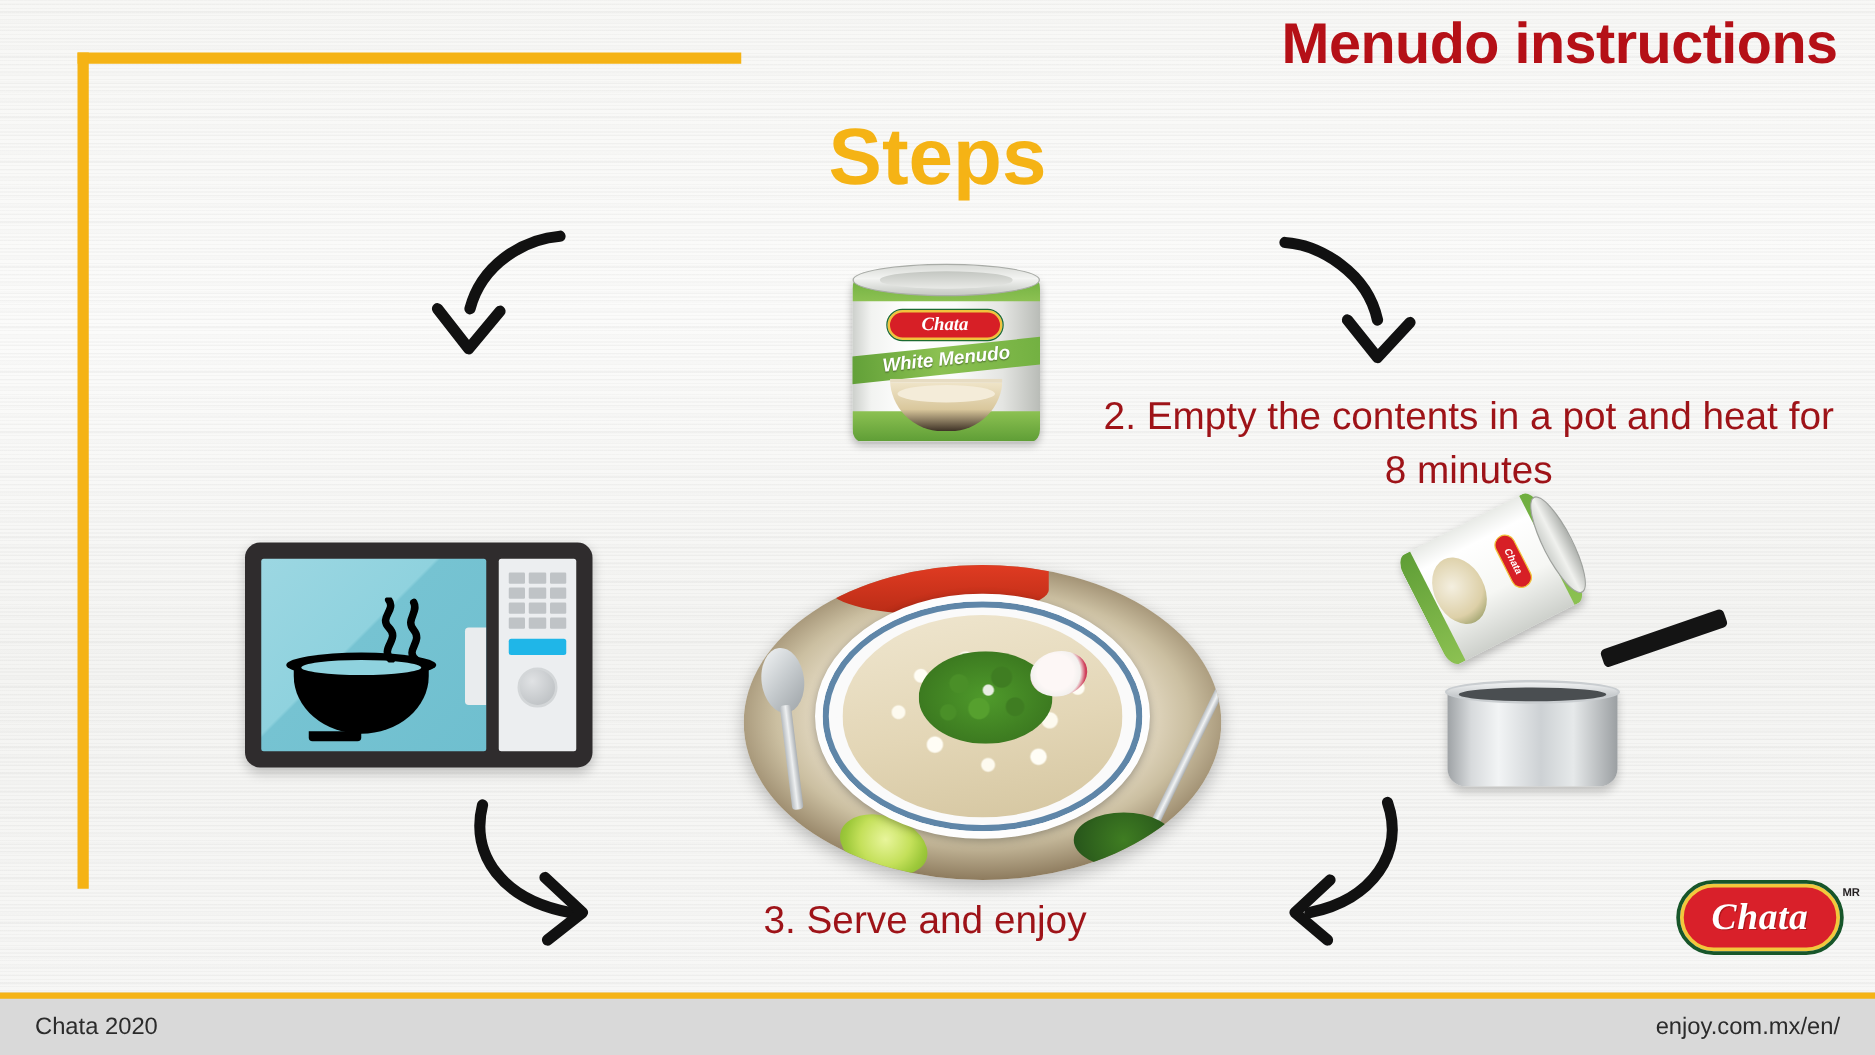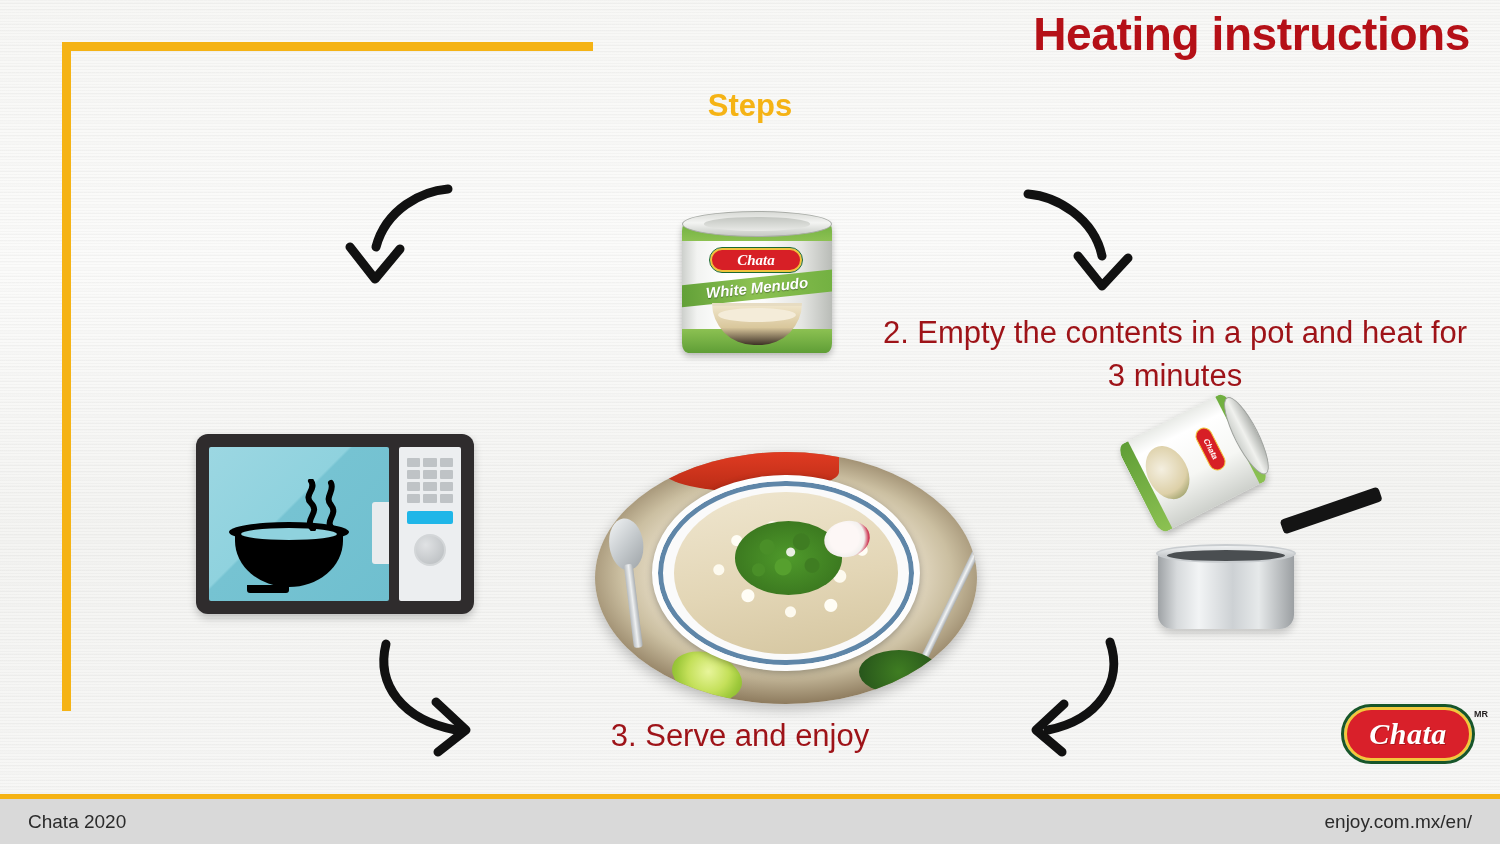--- a/index.html
+++ b/index.html
@@ -52,21 +52,21 @@
     font-size: 46px;
     font-weight: bold;
     color: #b51017;
     letter-spacing: -0.4px;
     white-space: nowrap;
   }
   .title-steps {
     position: absolute;
     left: 0; right: 0; top: 88px;
     text-align: center;
-    font-size: 31px;
+    font-size: 64px;
     font-weight: bold;
     color: #f5b315;
   }
 
   
   .step-text {
     position: absolute;
     color: #9e1318;
     font-size: 31px;
     line-height: 1.38;
@@ -536,21 +536,21 @@
   }
 </style>
 </head>
 <body>
 
 <div class="slide">
 
   <div class="frame-top"></div>
   <div class="frame-left"></div>
 
-  <div class="title-heating">Heating instructions</div>
+  <div class="title-heating">Menudo instructions</div>
   <div class="title-steps">Steps</div>
 
 
   <div class="can-wrap">
     <div class="can-body">
       <div class="can-green-top"></div>
       <div class="can-green-bottom"></div>
       <div class="can-sash"></div>
       <div class="can-logo">Chata</div>
       <div class="can-name">White Menudo</div>
@@ -581,21 +581,21 @@
   </div>
 
   <div class="arrow arrow-br">
     <svg width="140" height="130" viewBox="0 0 140 130">
       <path d="M110 22 C 124 62, 98 100, 48 110" stroke="#111" stroke-width="9" fill="none" stroke-linecap="round"></path>
       <path d="M64 84 L 36 110 L 62 132" stroke="#111" stroke-width="9" fill="none" stroke-linecap="round" stroke-linejoin="round"></path>
     </svg>
   </div>
 
 
-  <div class="step-text step2-right">2. Empty the contents in a pot and heat for 3 minutes</div>
+  <div class="step-text step2-right">2. Empty the contents in a pot and heat for 8 minutes</div>
 
   <div class="microwave">
     <div class="mw-inner">
       <div class="mw-window">
         <div class="mw-bowl"></div>
         <div class="mw-foot"></div>
         <div class="mw-steam">
           <svg width="46" height="52" viewBox="0 0 46 52">
             <path d="M12 50 C 2 40, 20 34, 10 24 C 2 16, 16 10, 10 2" stroke="#000" stroke-width="6" fill="none" stroke-linecap="round"></path>
             <path d="M32 50 C 22 42, 38 36, 30 26 C 23 18, 34 12, 30 4" stroke="#000" stroke-width="6" fill="none" stroke-linecap="round"></path>

